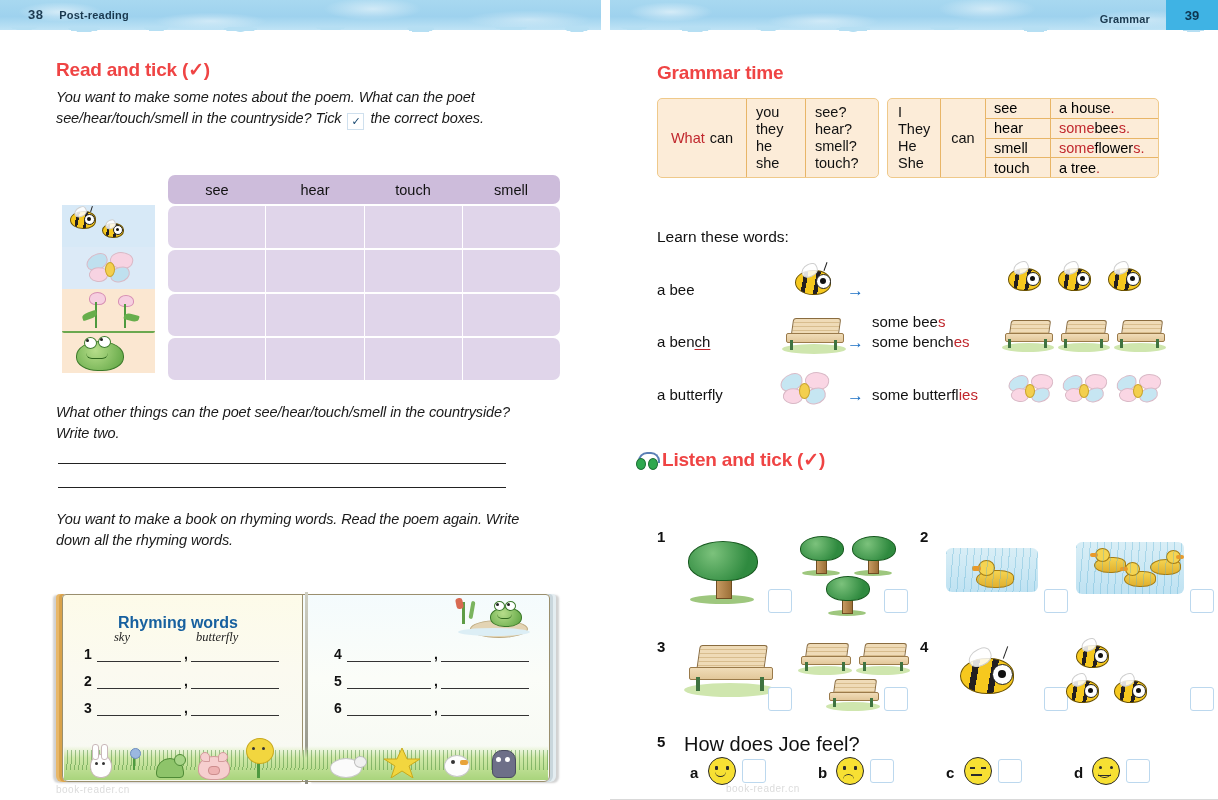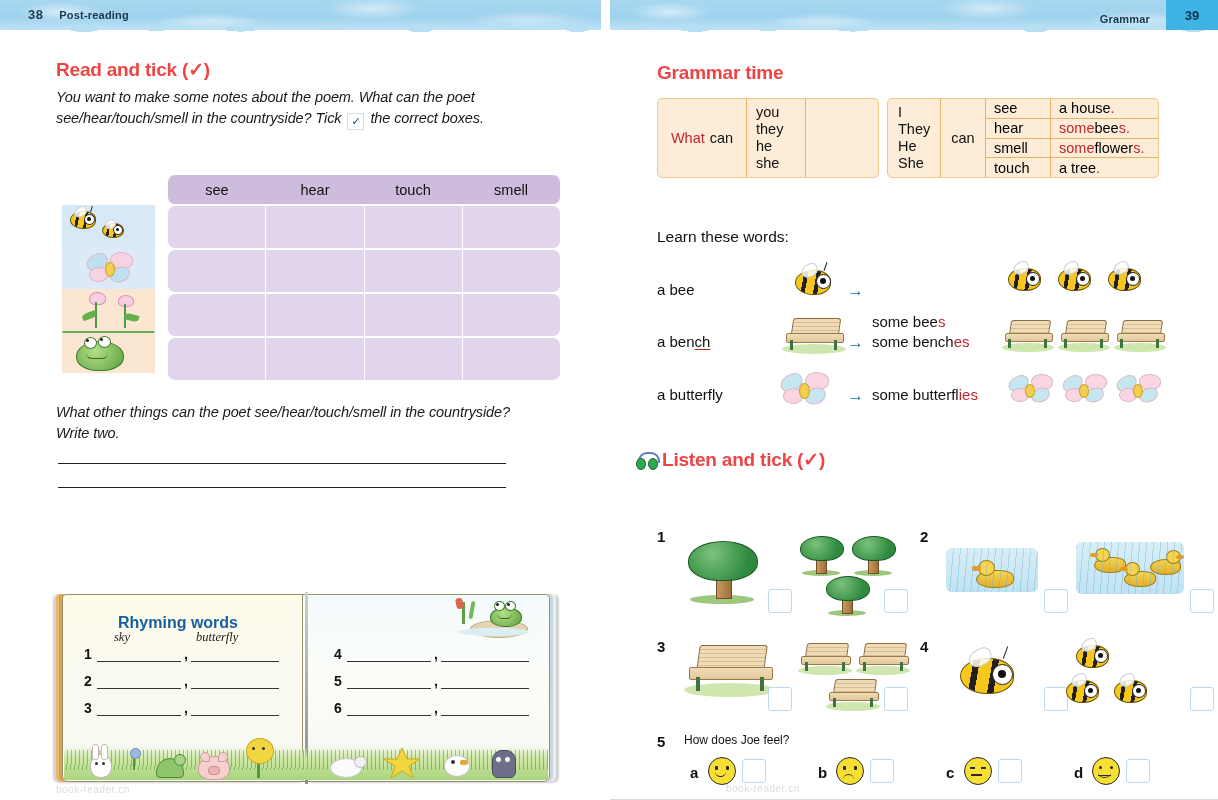--- a/index.html
+++ b/index.html
@@ -208,21 +208,21 @@
   .cbox{
     position:absolute;width:22px;height:22px;background:#fff;
     border:1.4px solid #bcd8ee;border-radius:3px;
   }
   .smiley{
     position:absolute;width:26px;height:26px;border-radius:50%;
     background:#f7e033;border:1.6px solid #2b2b2b;
   }
   .smiley i{position:absolute;background:#2b2b2b;}
   .optl{position:absolute;font-size:15px;font-weight:700;color:#111;}
-  .q5text{position:absolute;font-size:12px;color:#111;}
+  .q5text{position:absolute;font-size:20px;color:#111;}
 
   .watermark{
     position:absolute;font-size:10px;color:#dcdcdc;letter-spacing:.5px;
   }
   .botrule{position:absolute;left:0;right:0;bottom:0;height:1px;background:#d9d9d9;}
 </style>
 </head>
 <body>
 
 <div class="spread">
@@ -320,20 +320,21 @@
           </div>
         </div>
       </div>
     </div>
 
     <p class="instr" style="position:absolute;left:56px;top:396px;width:470px;">What other things can the poet see/hear/touch/smell in the countryside? Write two.</p>
     <div class="rule" style="left:58px;top:463px;width:448px;"></div>
     <div class="rule" style="left:58px;top:487px;width:448px;"></div>
 
     <div style="position:absolute;left:56px;top:503px;width:500px;">
+      <p class="instr" style="width:488px;">You want to make a book on rhyming words. Read the poem again. Write down all the rhyming words.</p>
     </div>
 
     <div class="book">
       <div class="pagesL"></div>
       <div class="pagesR"></div>
       <div class="spine"></div>
 
       <div class="rhyme-title">Rhyming words</div>
 
       <div style="position:absolute;right:24px;top:8px;width:88px;height:44px;">
@@ -465,20 +466,26 @@
         </div>
       </div>
       <div class="gdiv"></div>
       <div class="gcell gstack" style="width:58px;">
         <span>you</span>
         <span>they</span>
         <span>he</span>
         <span>she</span>
       </div>
       <div class="gdiv"></div>
+      <div class="gcell gstack" style="flex:1;">
+        <span>see?</span>
+        <span>hear?</span>
+        <span>smell?</span>
+        <span>touch?</span>
+      </div>
     </div>
 
     <div class="gbox" style="left:277px;top:98px;width:270px;height:78px;">
       <div class="gcell gstack" style="width:52px;padding-left:10px;">
         <span>I</span>
         <span>They</span>
         <span>He</span>
         <span>She</span>
       </div>
       <div class="gdiv"></div>

